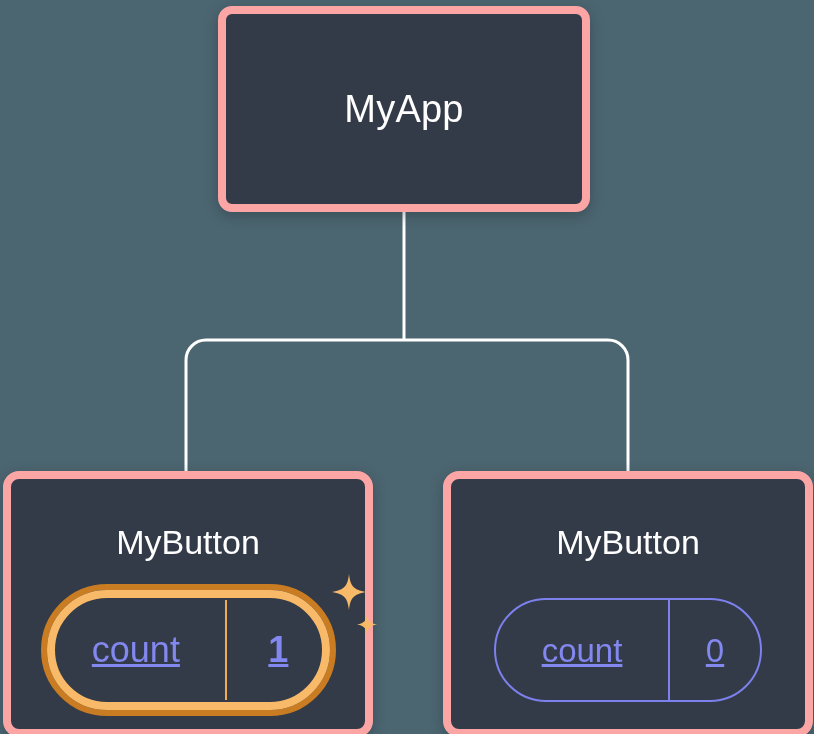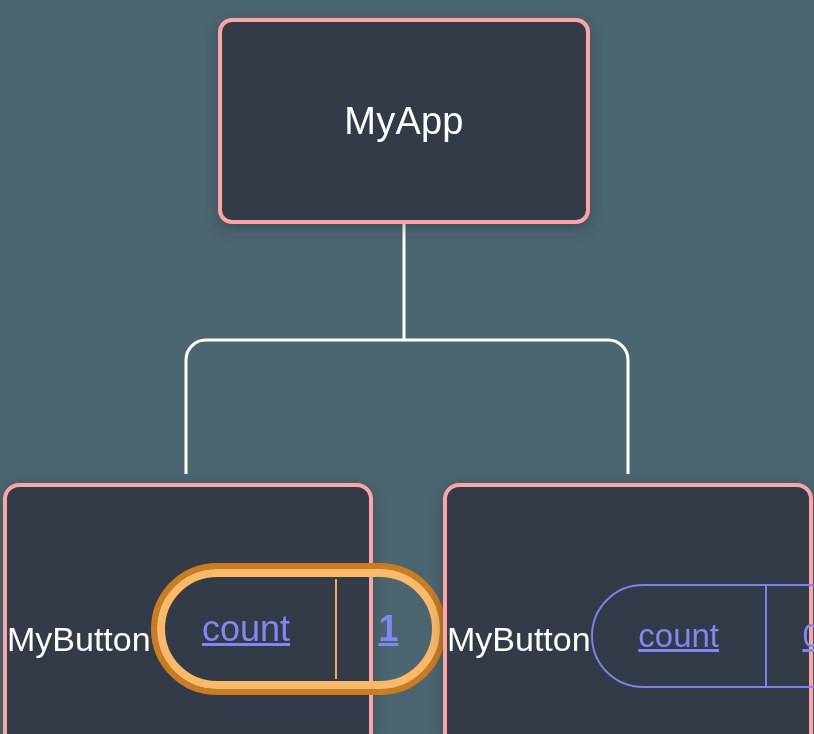--- a/index.html
+++ b/index.html
@@ -32,24 +32,23 @@
     z-index: 1;
     pointer-events: none;
   }
 
   
   .node-card {
     position: absolute;
     z-index: 2;
     box-sizing: border-box;
     background: #343b48;
-    border: 4px solid #fca5a5;
+    border: 8px solid #fca5a5;
     border-radius: 14px;
     box-shadow: 0 4px 14px rgba(20, 28, 36, 0.30);
-    margin-top: 12px;
   }
 
   
   #node-root {
     left: 218px;
     top: 6px;
     width: 372px;
     height: 206px;
     display: flex;
     align-items: center;
@@ -76,20 +75,21 @@
   #node-child-1 {
     left: 443px;
     width: 370px;
   }
 
   .child-inner {
     position: relative;
     width: 100%;
     height: 100%;
     display: flex;
+    flex-direction: column;
     align-items: center;
   }
   .child-card .node-title {
     margin-top: 46px;
     font-size: 34px;
     font-weight: 400;
     color: #ffffff;
     line-height: 1;
   }
 

